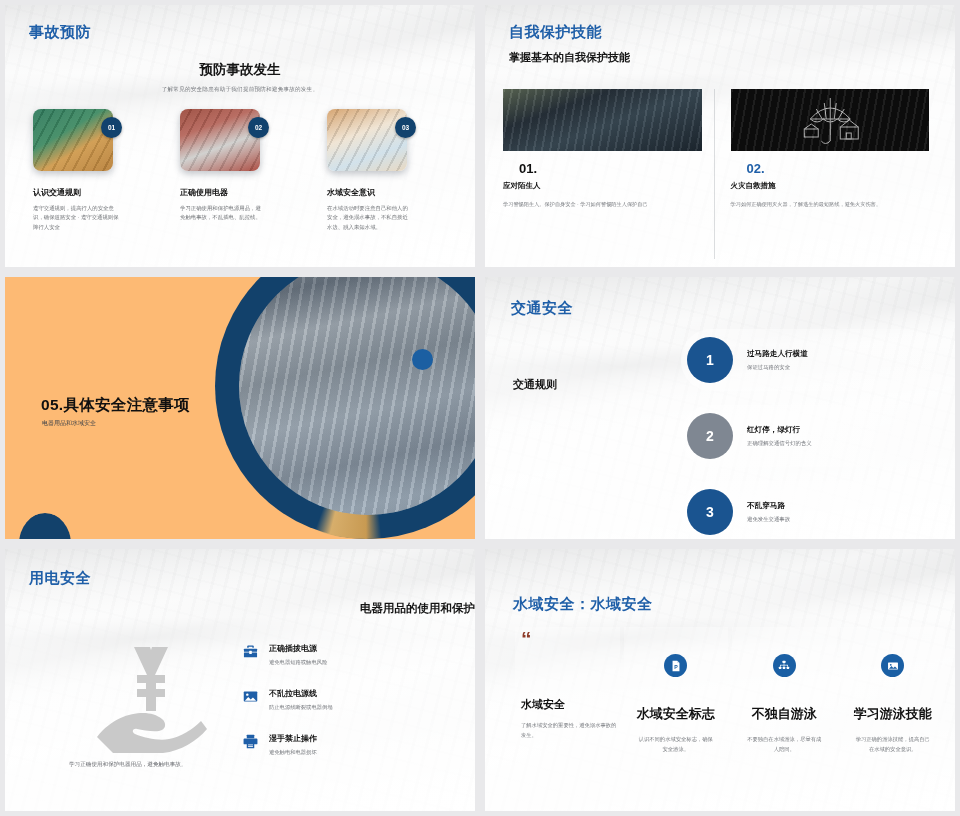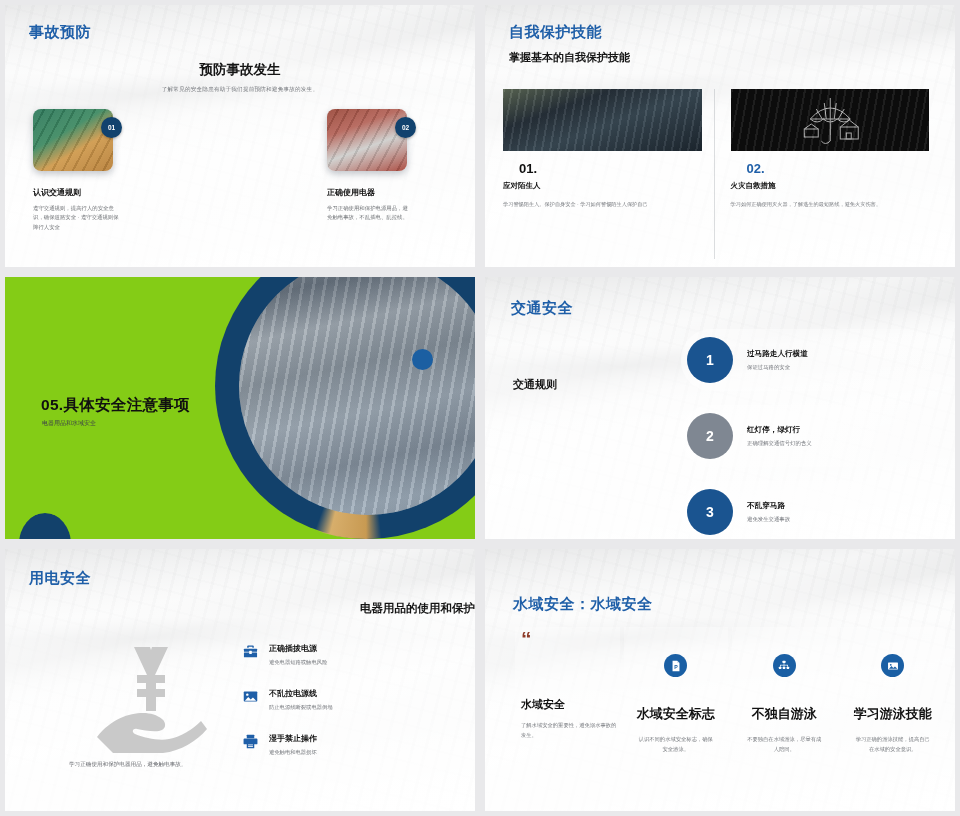--- a/index.html
+++ b/index.html
@@ -102,21 +102,21 @@
   .s2-img::after {
     content:"";position:absolute;inset:0;
     background: repeating-linear-gradient(100deg, rgba(255,255,255,0.07) 0 2px, rgba(0,0,0,0.09) 2px 8px);
   }
   .s2-num { margin-top: 10px; font-size: 13px; font-weight: bold; color: #101010; margin-left: 16px; }
   .s2-num.blue { color: #1f5fa8; }
   .s2-t { margin-top: 5px; font-size: 7.5px; font-weight: bold; color: #111; }
   .s2-d { margin-top: 9px; font-size: 5.2px; line-height: 1.85; color: #75787d; }
 
   
-  .s3 { background: #84cc16; }
+  .s3 { background: #fdba74; }
   .s3-circle-outer {
     position: absolute; right: -46px; top: -44px;
     width: 306px; height: 306px; border-radius: 50%;
     background: #12416b;
   }
   .s3-gold {
     position: absolute; right: -40px; top: -36px;
     width: 298px; height: 298px; border-radius: 50%;
     background: conic-gradient(from 128deg, rgba(0,0,0,0) 0deg, rgba(0,0,0,0) 46deg, #c89a52 52deg, #d7ae6b 66deg, rgba(0,0,0,0) 72deg, rgba(0,0,0,0) 360deg);
   }
@@ -229,20 +229,26 @@
           <div class="cd">遵守交通规则，提高行人的安全意识，确保道路安全 · 遵守交通规则保障行人安全</div>
         </div>
 
         <div class="s1-card">
           <div class="thumb t2"></div>
           <div class="badge">02</div>
           <div class="ct">正确使用电器</div>
           <div class="cd">学习正确使用和保护电源用品，避免触电事故，不乱插电、乱拉线。</div>
         </div>
 
+        <div class="s1-card">
+          <div class="thumb t3"></div>
+          <div class="badge">03</div>
+          <div class="ct">水域安全意识</div>
+          <div class="cd">在水域活动时要注意自己和他人的安全，避免溺水事故，不私自接近水边、跳入未知水域。</div>
+        </div>
 
       </div>
     </div>
   </div>
 
   <div class="slide s2">
     <div class="bg"></div>
     <div class="bg-wash"></div>
     <div class="content">
       <div class="kicker">自我保护技能</div>

